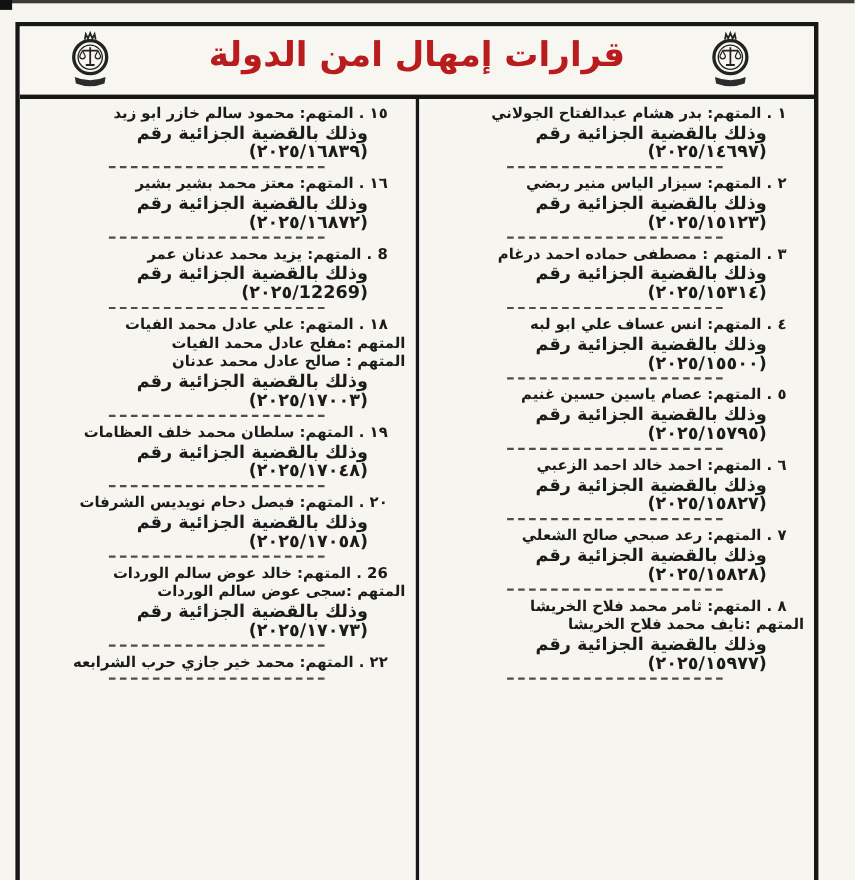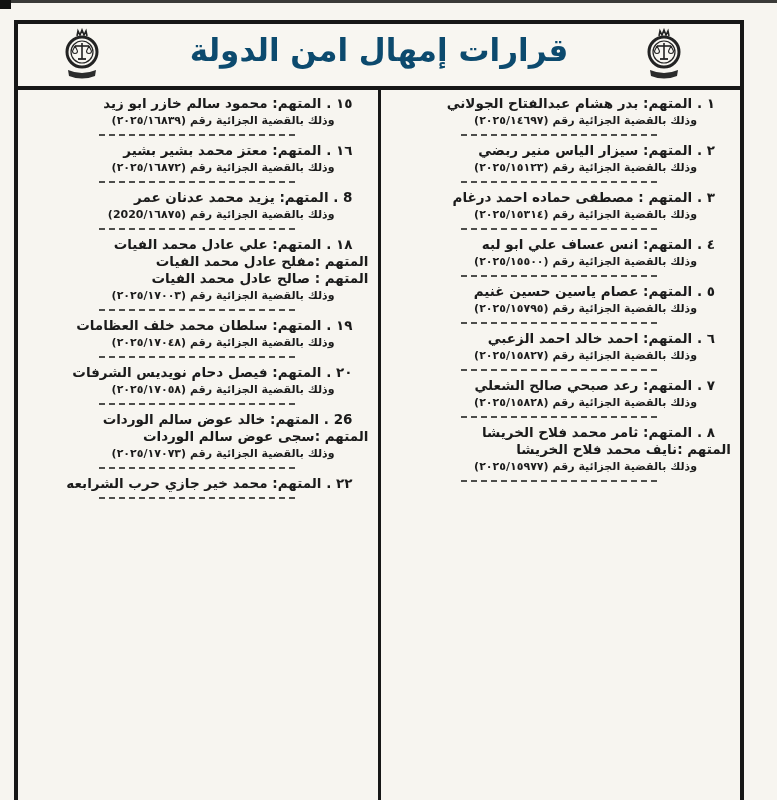--- a/index.html
+++ b/index.html
@@ -16,21 +16,21 @@
   .page-frame{
     position:absolute;top:20px;left:14px;width:730px;bottom:-10px;
     border:4px solid #171717;background:#f7f5f0;box-sizing:border-box;
   }
   .header-band{
     position:relative;height:62px;border-bottom:4px solid #171717;
     background:#f8f6f1;
   }
   .page-title{
     position:absolute;left:0;right:0;top:8px;
-    text-align:center;font-size:31px;font-weight:700;color:#0c4a6e;
+    text-align:center;font-size:31px;font-weight:700;color:#b91c1c;
     letter-spacing:0;
   }
   .seal{position:absolute;top:4px;width:52px;height:56px;}
   .seal.right{right:50px;}
   .seal.left{left:38px;}
 
   .columns{
     display:flex;flex-direction:row;align-items:stretch;
     position:absolute;top:66px;bottom:0;left:0;right:0;
   }
@@ -43,21 +43,21 @@
     padding-right:16px;text-align:right;
   }
   .extra-name{
     font-size:13.5px;font-weight:700;line-height:17px;text-align:right;
   }
   .crime-line{
     font-size:13.2px;font-weight:700;line-height:17px;
     text-align:justify;text-justify:inter-word;
   }
   .case-line{
-    font-size:11px;font-weight:700;line-height:17px;
+    font-size:16px;font-weight:700;line-height:17px;
     padding-right:34px;text-align:right;
   }
   .item-separator{
     width:57%;margin:5px auto 6px auto;height:0;
     border-bottom:2px dashed #4d4d4b;
   }
 </style>
 </head>
 <body>
 
@@ -172,28 +172,28 @@
     <div class="name-line">١٦ . المتهم: معتز محمد بشير بشير</div>
     <div></div>
     <div class="crime-line"></div>
     <div class="case-line">وذلك بالقضية الجزائية رقم (٢٠٢٥/١٦٨٧٢)</div>
     <div class="item-separator"></div>
   </div>
         <div class="case-entry">
     <div class="name-line">8 . المتهم: يزيد محمد عدنان عمر</div>
     <div></div>
     <div class="crime-line"></div>
-    <div class="case-line">وذلك بالقضية الجزائية رقم (2020/١٦٨٧٥)</div>
+    <div class="case-line">وذلك بالقضية الجزائية رقم (٢٠٢٥/12269)</div>
     <div class="item-separator"></div>
   </div>
         <div class="case-entry">
     <div class="name-line">١٨ . المتهم: علي عادل محمد الفيات</div>
     <div>
             <div class="extra-name">المتهم :مفلح عادل محمد الفيات</div>
-            <div class="extra-name">المتهم : صالح عادل محمد الفيات</div>
+            <div class="extra-name">المتهم : صالح عادل محمد عدنان</div>
           </div>
     <div class="crime-line"></div>
     <div class="case-line">وذلك بالقضية الجزائية رقم (٢٠٢٥/١٧٠٠٣)</div>
     <div class="item-separator"></div>
   </div>
         <div class="case-entry">
     <div class="name-line">١٩ . المتهم: سلطان محمد خلف العظامات</div>
     <div></div>
     <div class="crime-line"></div>
     <div class="case-line">وذلك بالقضية الجزائية رقم (٢٠٢٥/١٧٠٤٨)</div>

